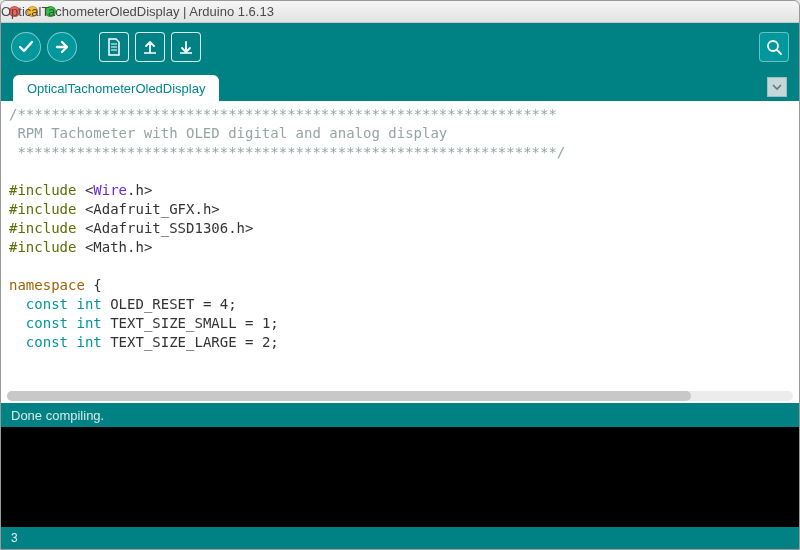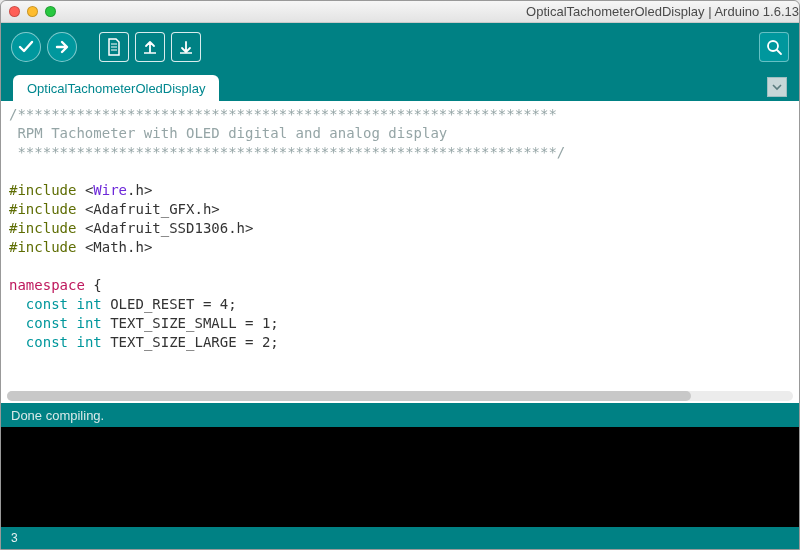--- a/index.html
+++ b/index.html
@@ -5,40 +5,40 @@
   * { box-sizing: border-box; margin: 0; padding: 0; }
   html, body { width: 800px; height: 550px; overflow: hidden; font-family: "Lucida Grande", "Helvetica Neue", sans-serif; background: #e8e8e8; }
   .window { width: 800px; height: 550px; display: flex; flex-direction: column; border: 1px solid #999; border-radius: 6px 6px 0 0; background: #ececec; }
   
   .titlebar { height: 22px; background: linear-gradient(#f6f6f6,#e3e3e3); border-bottom: 1px solid #c9c9c9; display: flex; align-items: center; padding: 0 8px; position: relative; border-radius: 6px 6px 0 0; }
   .traffic { display: flex; gap: 7px; }
   .dot { width: 11px; height: 11px; border-radius: 50%; border: 0.5px solid rgba(0,0,0,0.2); cursor: pointer; }
   .dot.red { background: #ff5f57; }
   .dot.yellow { background: #febc2e; }
   .dot.green { background: #28c840; }
-  .title { position: absolute; left: 0; right: 0; text-align: right; font-size: 13px; color: #4a4a4a; pointer-events: none; }
+  .title { position: absolute; left: 0; right: 0; text-align: left; font-size: 13px; color: #4a4a4a; pointer-events: none; }
   
   .toolbar { height: 48px; background: #008184; display: flex; align-items: center; padding: 0 10px; gap: 6px; }
   .tbtn { width: 30px; height: 30px; border-radius: 4px; display: flex; align-items: center; justify-content: center; cursor: pointer; }
   .tbtn.round { border-radius: 50%; background: #00979d; border: 1px solid rgba(255,255,255,0.5); }
   .tbtn.sq { background: #008184; border: 1.5px solid rgba(255,255,255,0.85); }
   .tbtn svg { display: block; }
   .toolbar-spacer { flex: 1; }
   
   .tabstrip { height: 30px; background: #008184; display: flex; align-items: flex-end; padding: 0 12px 0 12px; position: relative; }
   .tab { background: #fff; color: #00878f; font-size: 13px; padding: 6px 14px 5px 14px; border-radius: 6px 6px 0 0; height: 26px; display: flex; align-items: flex-end; cursor: pointer; }
   .tabright { margin-left: auto; width: 20px; height: 20px; background: #c7d7d8; border:1px solid #9fbfc1; display:flex; align-items:center; justify-content:center; margin-bottom:4px; cursor:pointer; }
   
   .editor { flex: 1; background: #fff; overflow: hidden; position: relative; }
   .code { font-family: Menlo, Monaco, Consolas, monospace; font-size: 14px; line-height: 19px; white-space: pre; padding: 4px 8px; color: #333; }
   .c-comment { color: #95a5a6; }
   .c-pre { color: #5e6d03; }
   .c-lib { color: #6d28d9; }
   .c-kw  { color: #00979c; }
-  .c-kw2 { color: #be185d; }
+  .c-kw2 { color: #a16207; }
   .hscroll { position: absolute; bottom: 2px; left: 6px; right: 6px; height: 10px; background: #ececec; border-radius: 5px; }
   .hscroll .thumb { position: absolute; left: 0; top: 0; width: 87%; height: 100%; background: #c8c8c8; border-radius: 5px; cursor: pointer; }
   
   .status-teal { height: 24px; background: #008184; color: #d9e9e9; font-size: 13px; display: flex; align-items: center; padding: 0 10px; }
   
   .console { height: 100px; background: #000; }
   
   .footer { height: 22px; background: #008184; color: #e6f2f2; font-size: 12px; display: flex; align-items: center; padding: 0 10px; }
   .footer .left { }
   .footer .right { margin-left: auto; }

